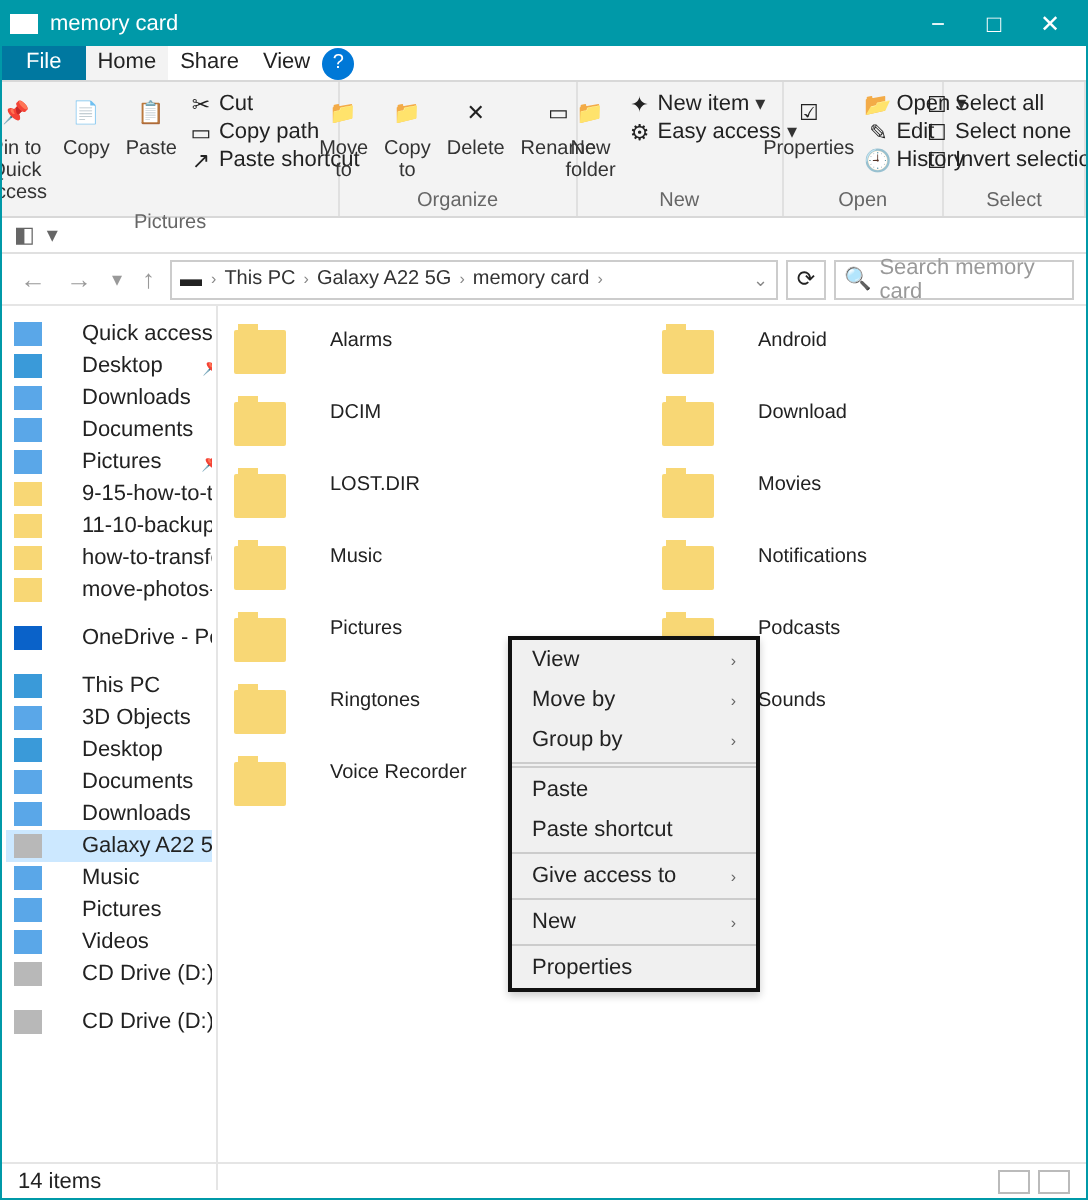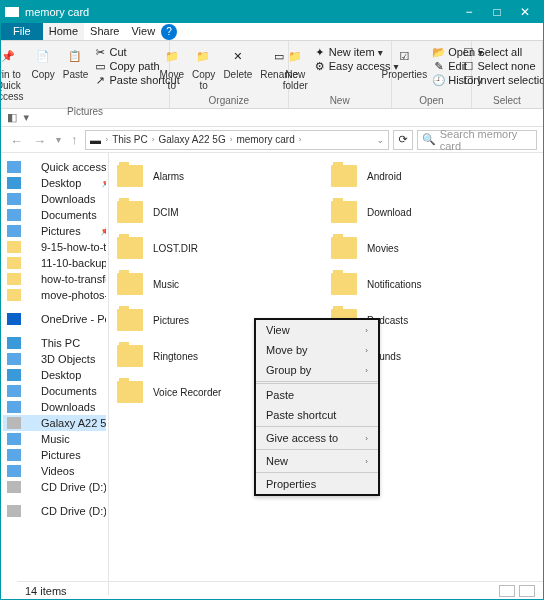--- a/index.html
+++ b/index.html
@@ -36,29 +36,29 @@
 .titem.selected{background:#cce8ff}
 .ticon{width:14px;height:12px;display:inline-block;flex-shrink:0}
 .tfolder{background:#f8d775}
 .tdrive{background:#b8b8b8}
 .tblue{background:#5aa7e8}
 .tdesk{background:#3a9ad9}
 .tpin{color:#888;margin-left:auto;font-size:9px}
 .spacer{height:8px}
 .content{flex:1;padding:12px 8px;position:relative}
 .fgrid{display:grid;grid-template-columns:1fr 1fr;column-gap:10px;row-gap:14px}
-.fitem{display:flex;align-items:center;gap:10px}
+.fitem{display:flex;align-items:flex-start;gap:22px}
 .fbig{width:26px;height:22px;background:#f8d775;border-radius:1px;position:relative;flex-shrink:0}
 .fbig:before{content:'';position:absolute;top:-3px;left:2px;width:10px;height:3px;background:#f8d775}
 .fname{font-size:10px}
 .ctxmenu{position:absolute;left:253px;top:317px;width:126px;background:#f0f0f0;border:2px solid #111;box-shadow:0 2px 4px rgba(0,0,0,.2)}
 .mitem{padding:4px 10px;font-size:10px;display:flex;align-items:center;justify-content:space-between}
 .msep{height:1px;background:#ccc;margin:1px 0}
 .marrow{font-size:8px;color:#666}
-.status{position:absolute;bottom:0;left:16px;right:0;height:18px;border-top:1px solid #e5e5e5;display:flex;align-items:center;padding:0 8px;font-size:10px;color:#555}
+.status{position:absolute;bottom:0;left:0;right:0;height:18px;border-top:1px solid #e5e5e5;display:flex;align-items:center;padding:0 8px;font-size:10px;color:#555}
 .status .vbtn{width:16px;height:12px;border:1px solid #bbb;margin-left:4px}
 </style>
 </head>
 <body>
 
 <div class="titlebar">
   <span class="icon"></span>
   <span class="title">memory card</span>
   <span class="winbtn">−</span>
   <span class="winbtn">□</span>

